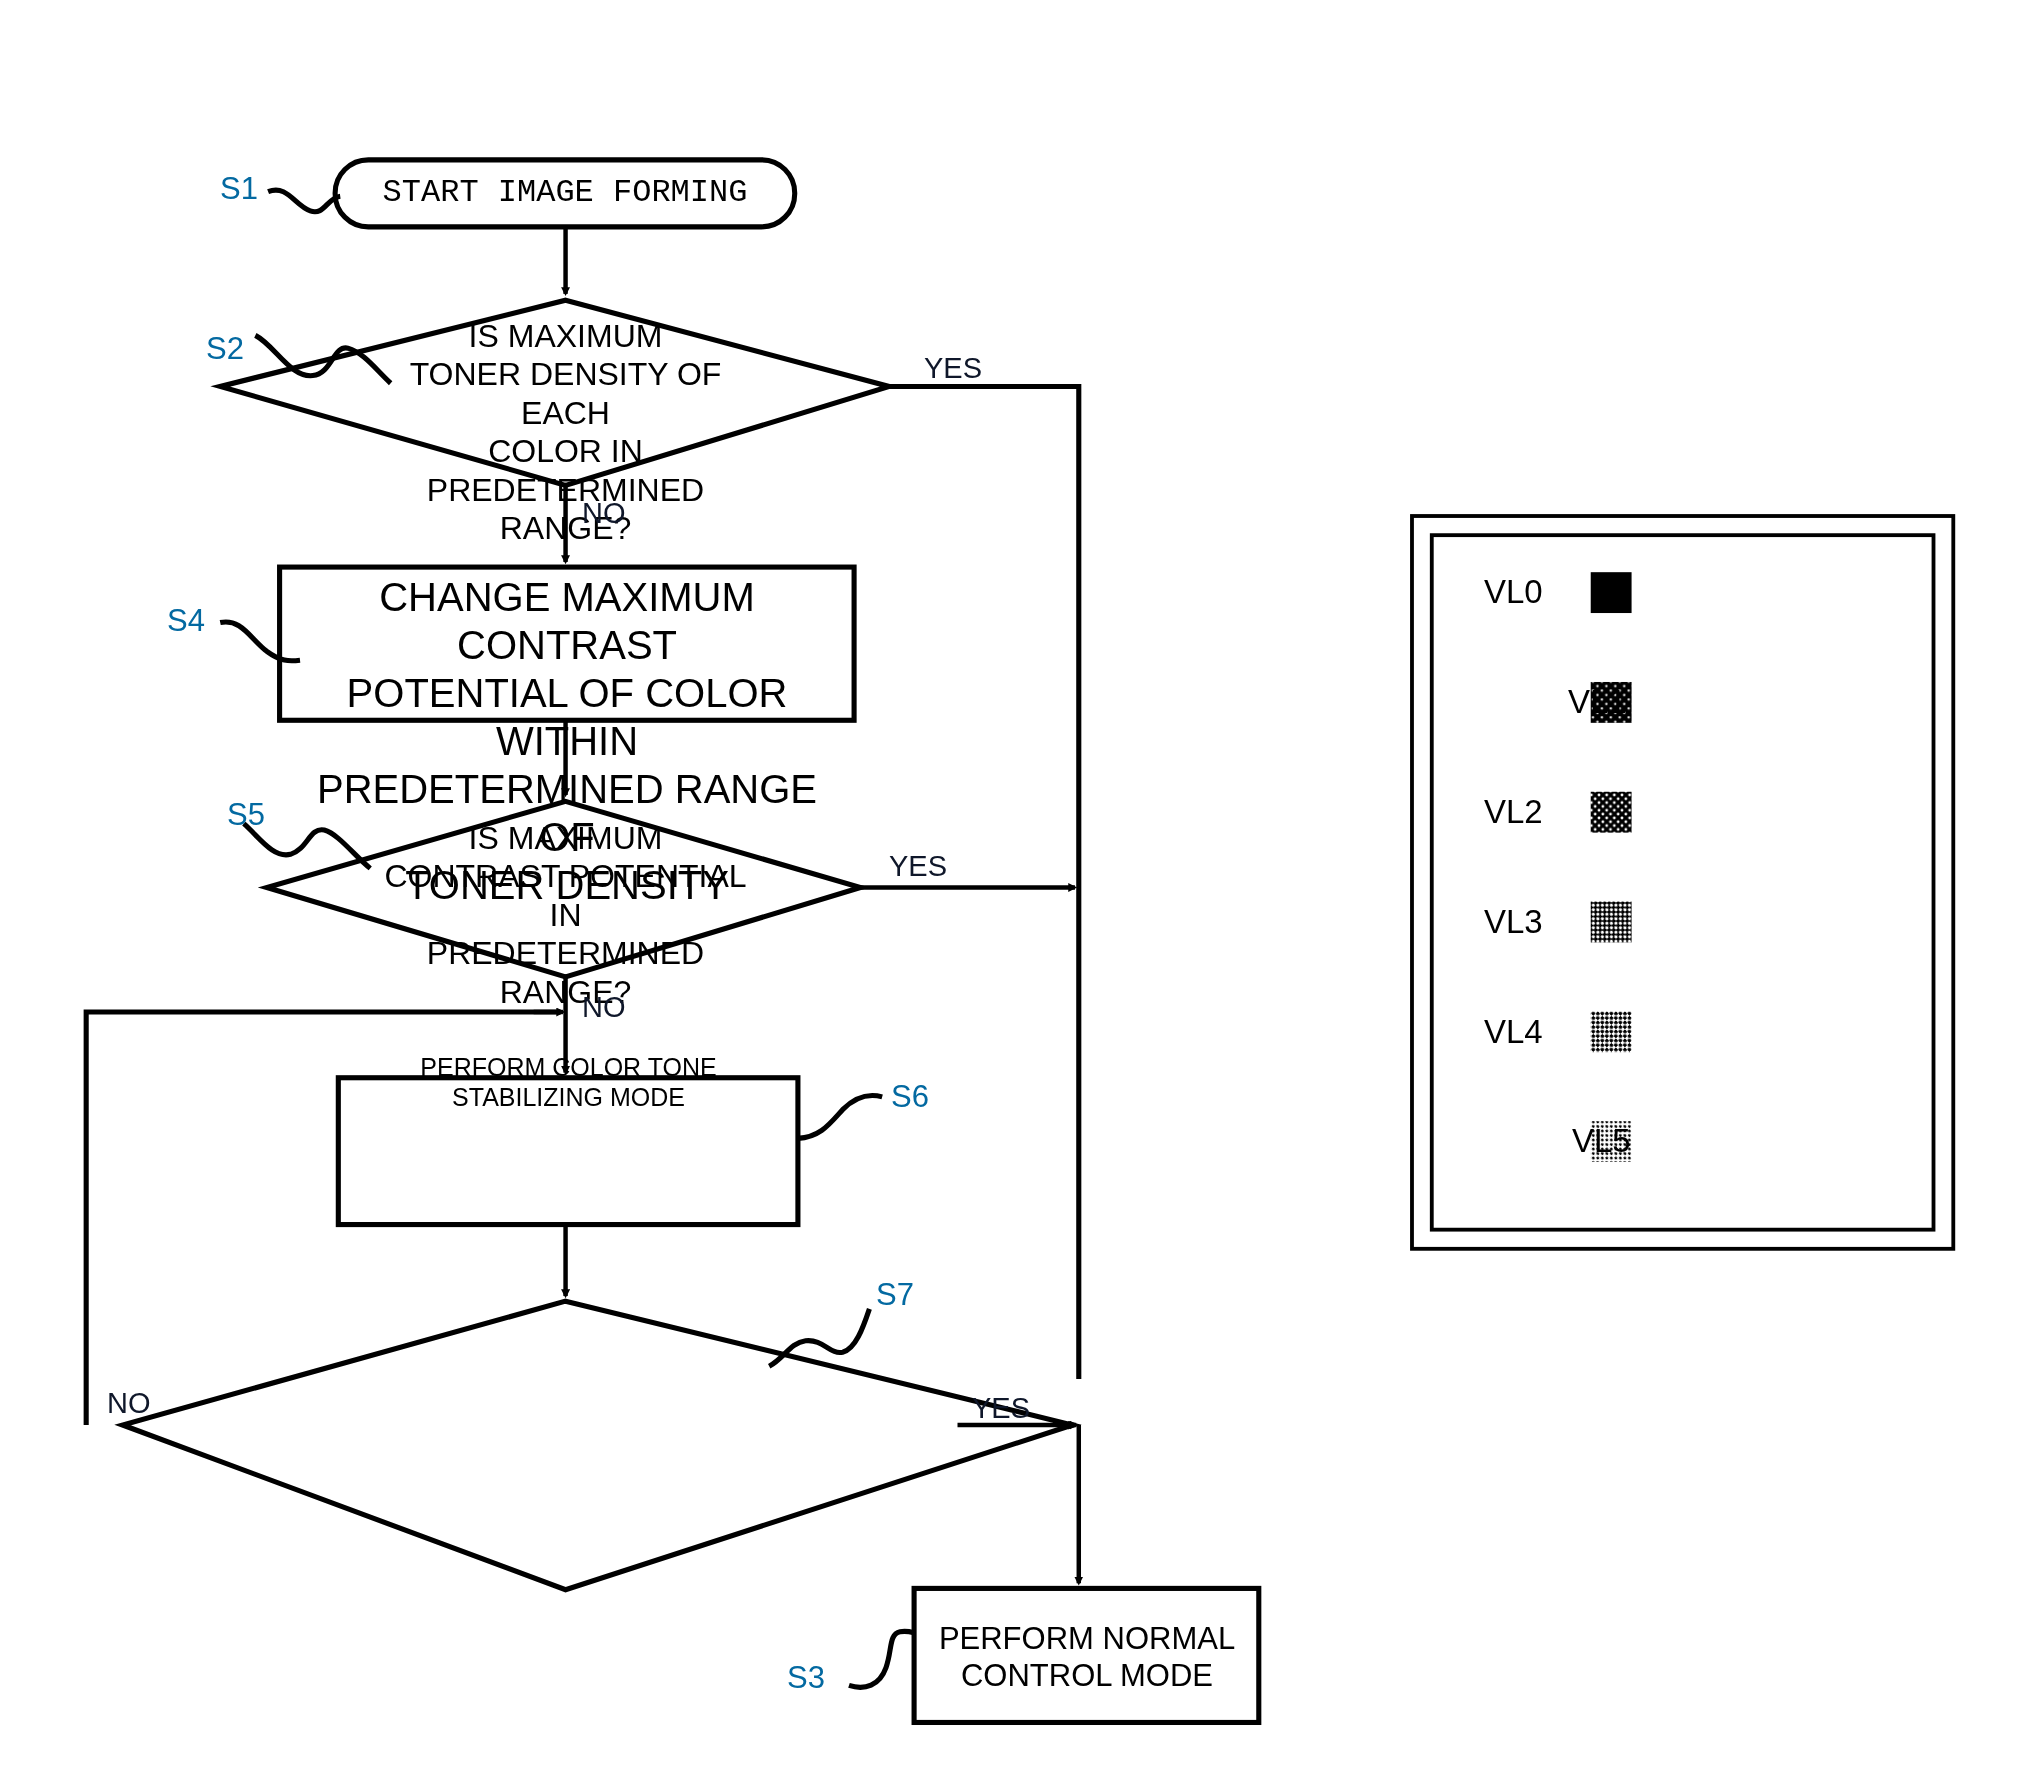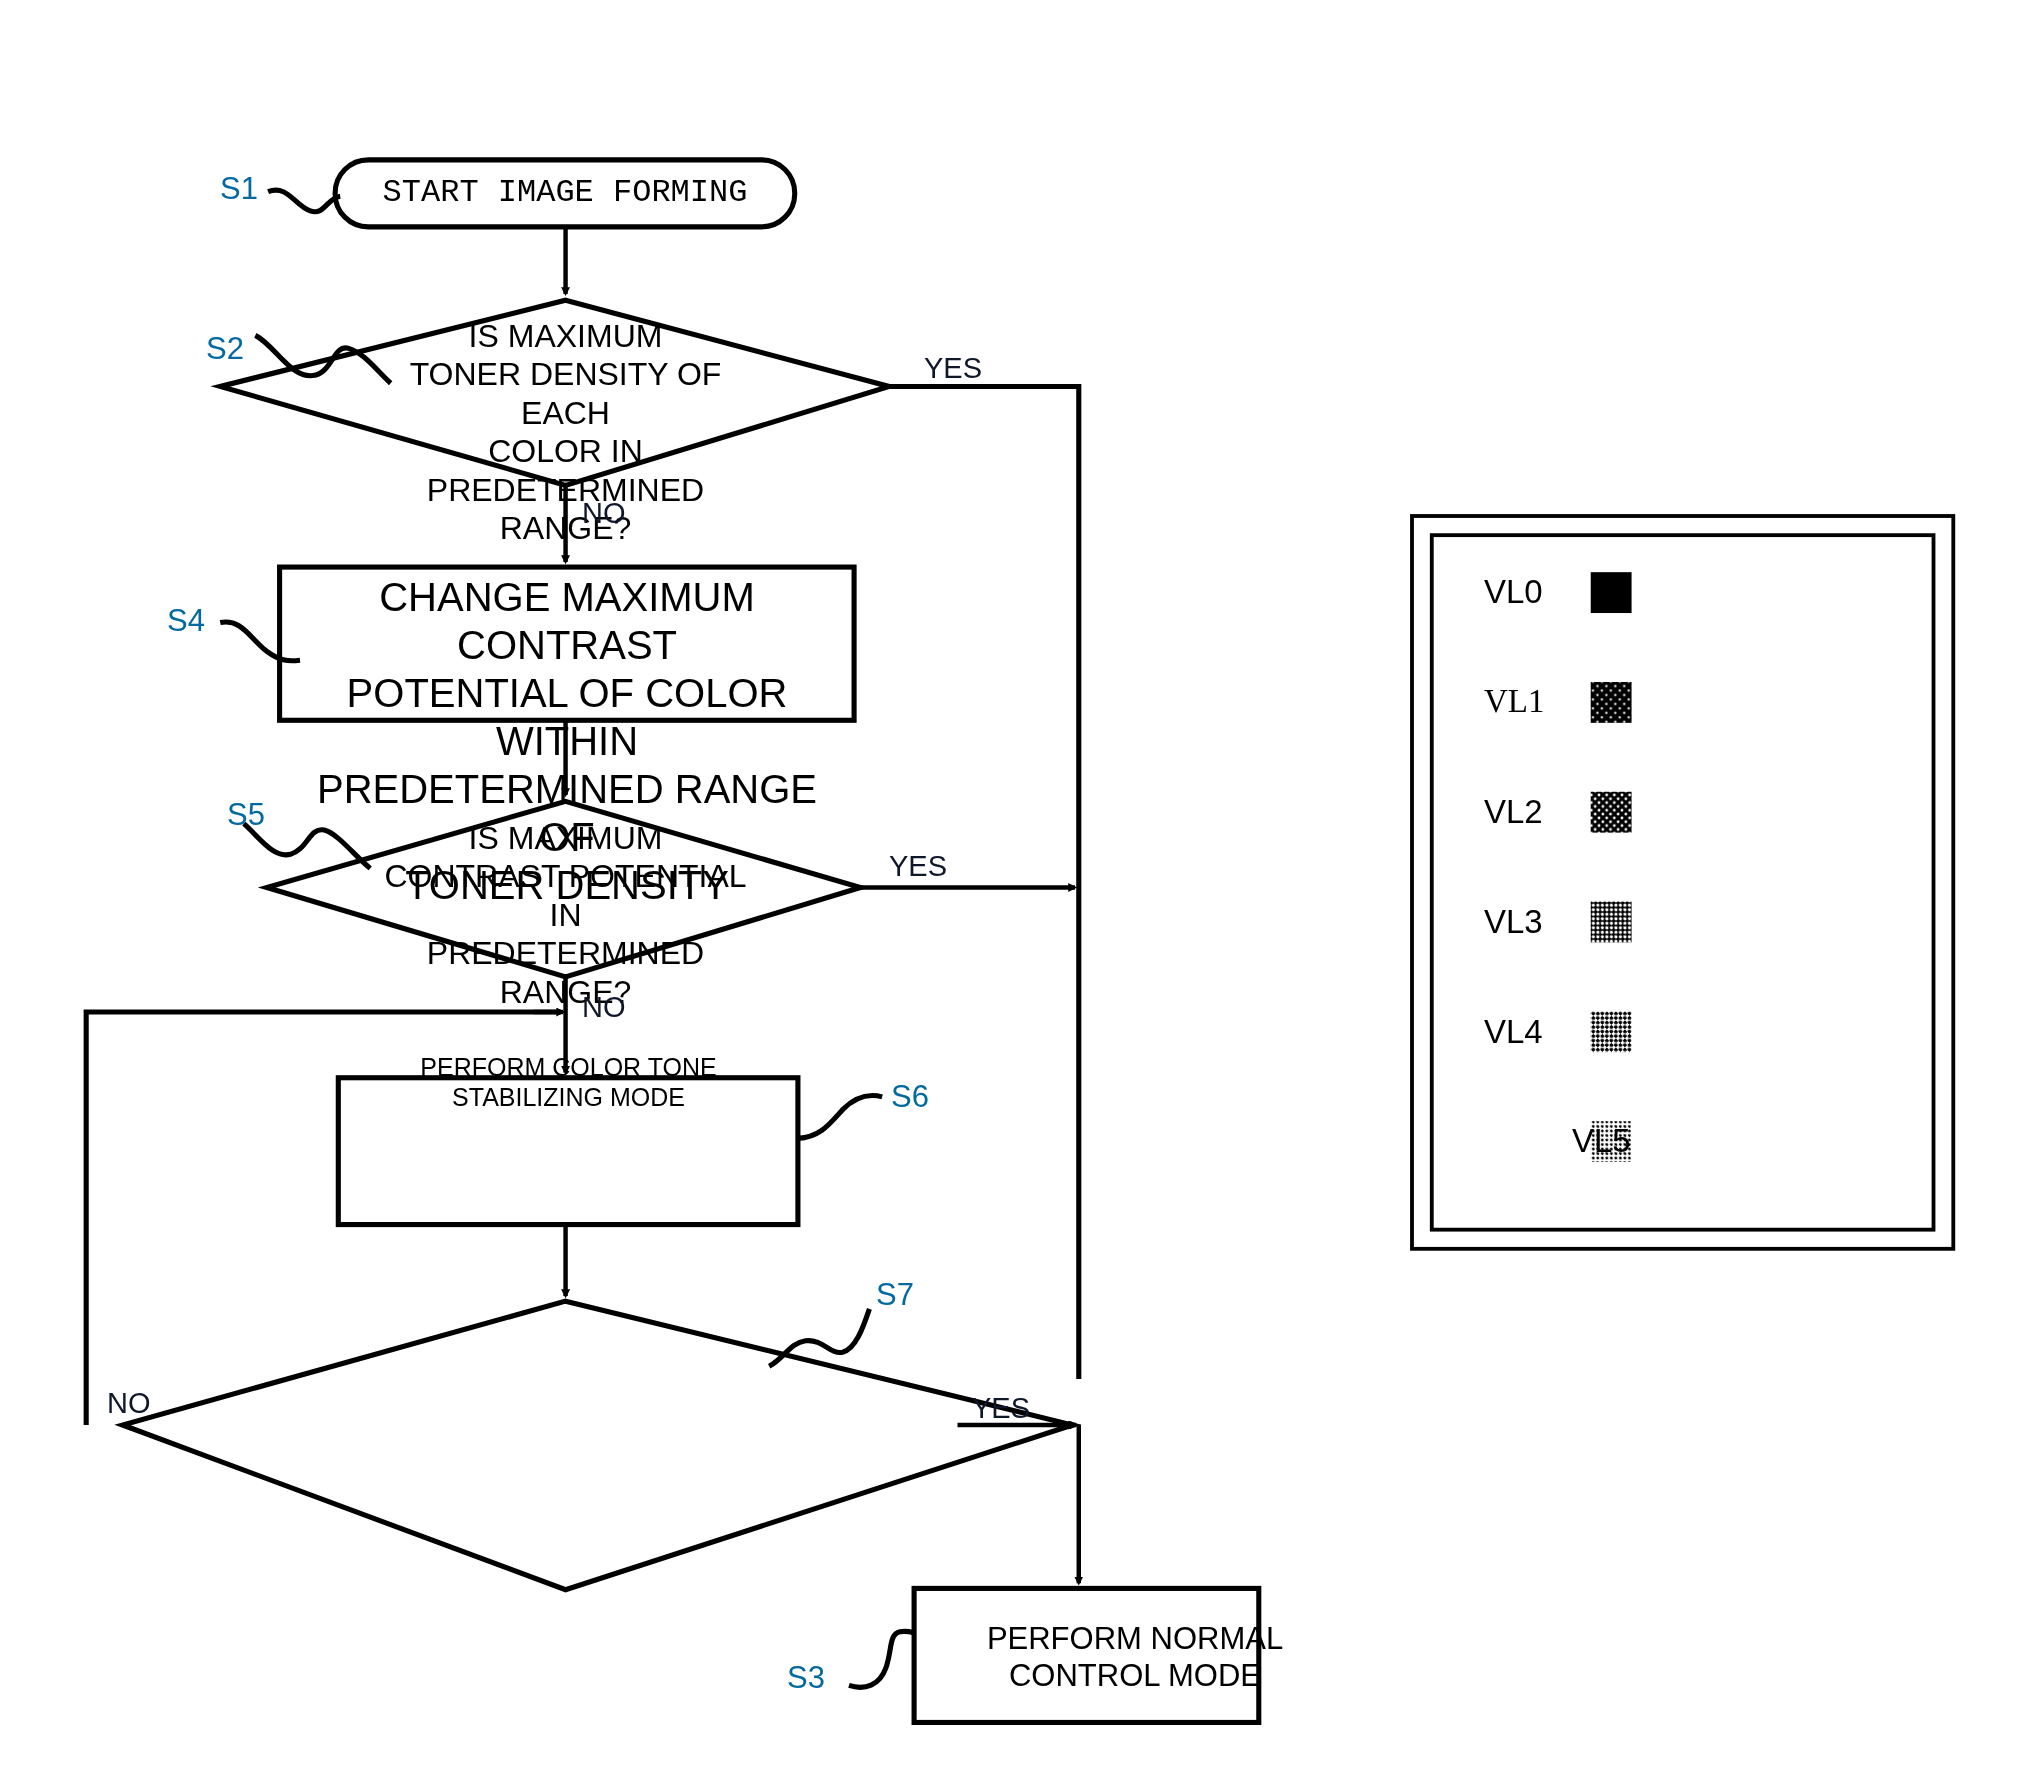--- a/index.html
+++ b/index.html
@@ -150,41 +150,41 @@
 
   <div class="nodetext" style="left:374px; top:819px; width:383px; font-size:32px;">IS MAXIMUM
 CONTRAST POTENTIAL IN
 PREDETERMINED
 RANGE?</div>
 
   <div class="nodetext" style="left:345px; top:1052px; width:447px; font-size:25px;">PERFORM COLOR TONE
 STABILIZING MODE</div>
 
 
-  <div class="nodetext" style="left:917px; top:1620px; width:340px; font-size:31px;padding-left:48px;">PERFORM NORMAL
+  <div class="nodetext" style="left:917px; top:1620px; width:340px; font-size:31px;">PERFORM NORMAL
 CONTROL MODE</div>
 
   <div class="steplabel" style="left:220px; top:171px;">S1</div>
   <div class="steplabel" style="left:206px; top:312px;margin-top:19px;">S2</div>
   <div class="steplabel" style="left:167px; top:603px;">S4</div>
   <div class="steplabel" style="left:227px; top:797px;">S5</div>
   <div class="steplabel" style="left:891px; top:1079px;">S6</div>
   <div class="steplabel" style="left:876px; top:1277px;">S7</div>
   <div class="steplabel" style="left:787px; top:1660px;">S3</div>
 
   <div class="edgelabel" style="left:924px; top:352px;">YES</div>
   <div class="edgelabel" style="left:582px; top:497px;">NO</div>
 
   <div class="edgelabel" style="left:889px; top:850px;">YES</div>
   <div class="edgelabel" style="left:582px; top:991px;">NO</div>
 
   <div class="edgelabel" style="left:972px; top:1392px;">YES</div>
   <div class="edgelabel" style="left:107px; top:1387px;">NO</div>
 
   <div class="legendlabel" style="left:1484px; top:573px;">VL0</div>
-  <div class="legendlabel" style="left:1484px; top:683px;font-family:Liberation Serif, serif;">VL1</div>
+  <div class="legendlabel" style="left:1568px; top:683px;">VL1</div>
   <div class="legendlabel" style="left:1484px; top:793px;">VL2</div>
   <div class="legendlabel" style="left:1484px; top:903px;">VL3</div>
   <div class="legendlabel" style="left:1484px; top:1013px;">VL4</div>
   <div class="legendlabel" style="left:1572px; top:1122px;">VL5</div>
 
 </div>
 
 
 </body></html>

